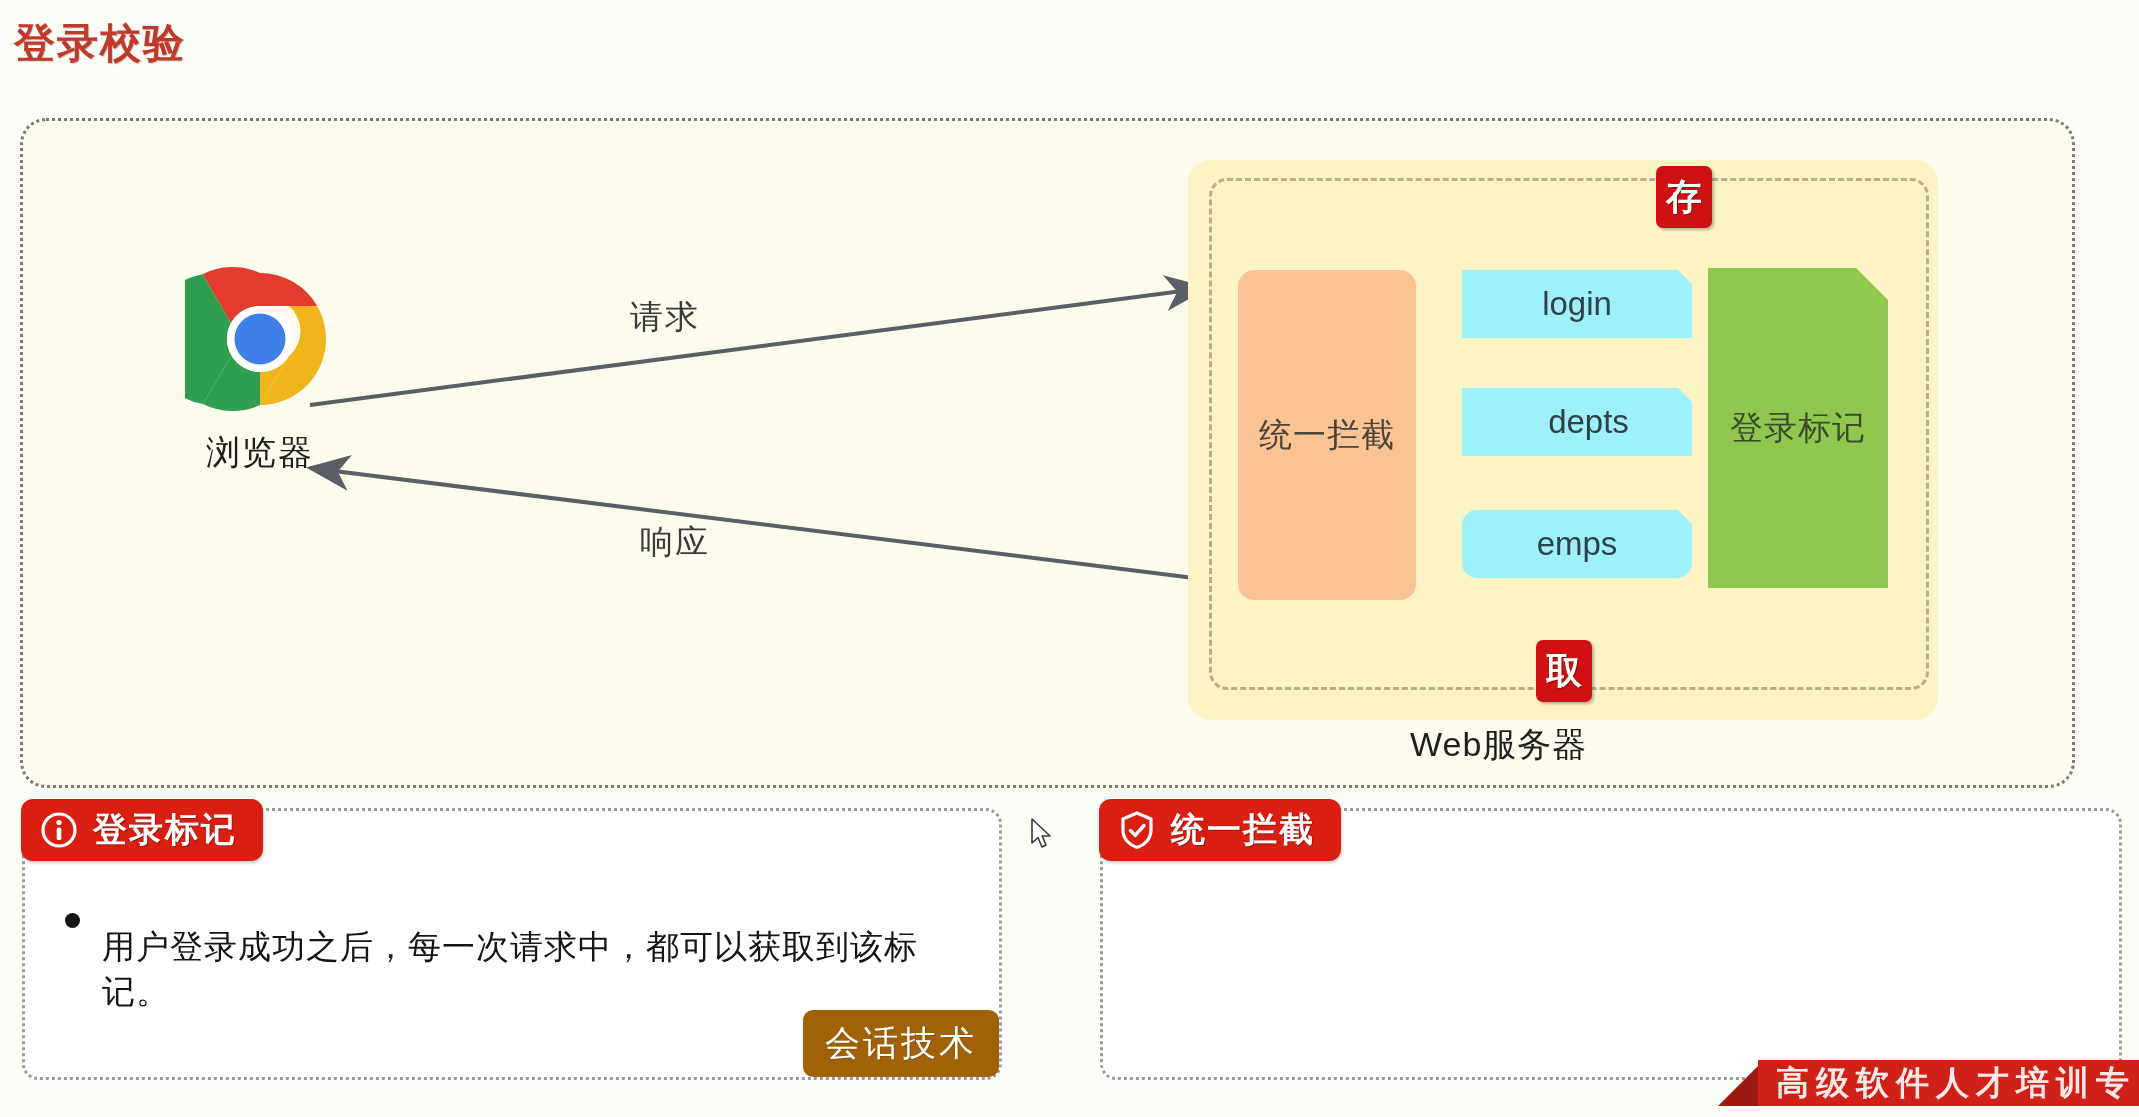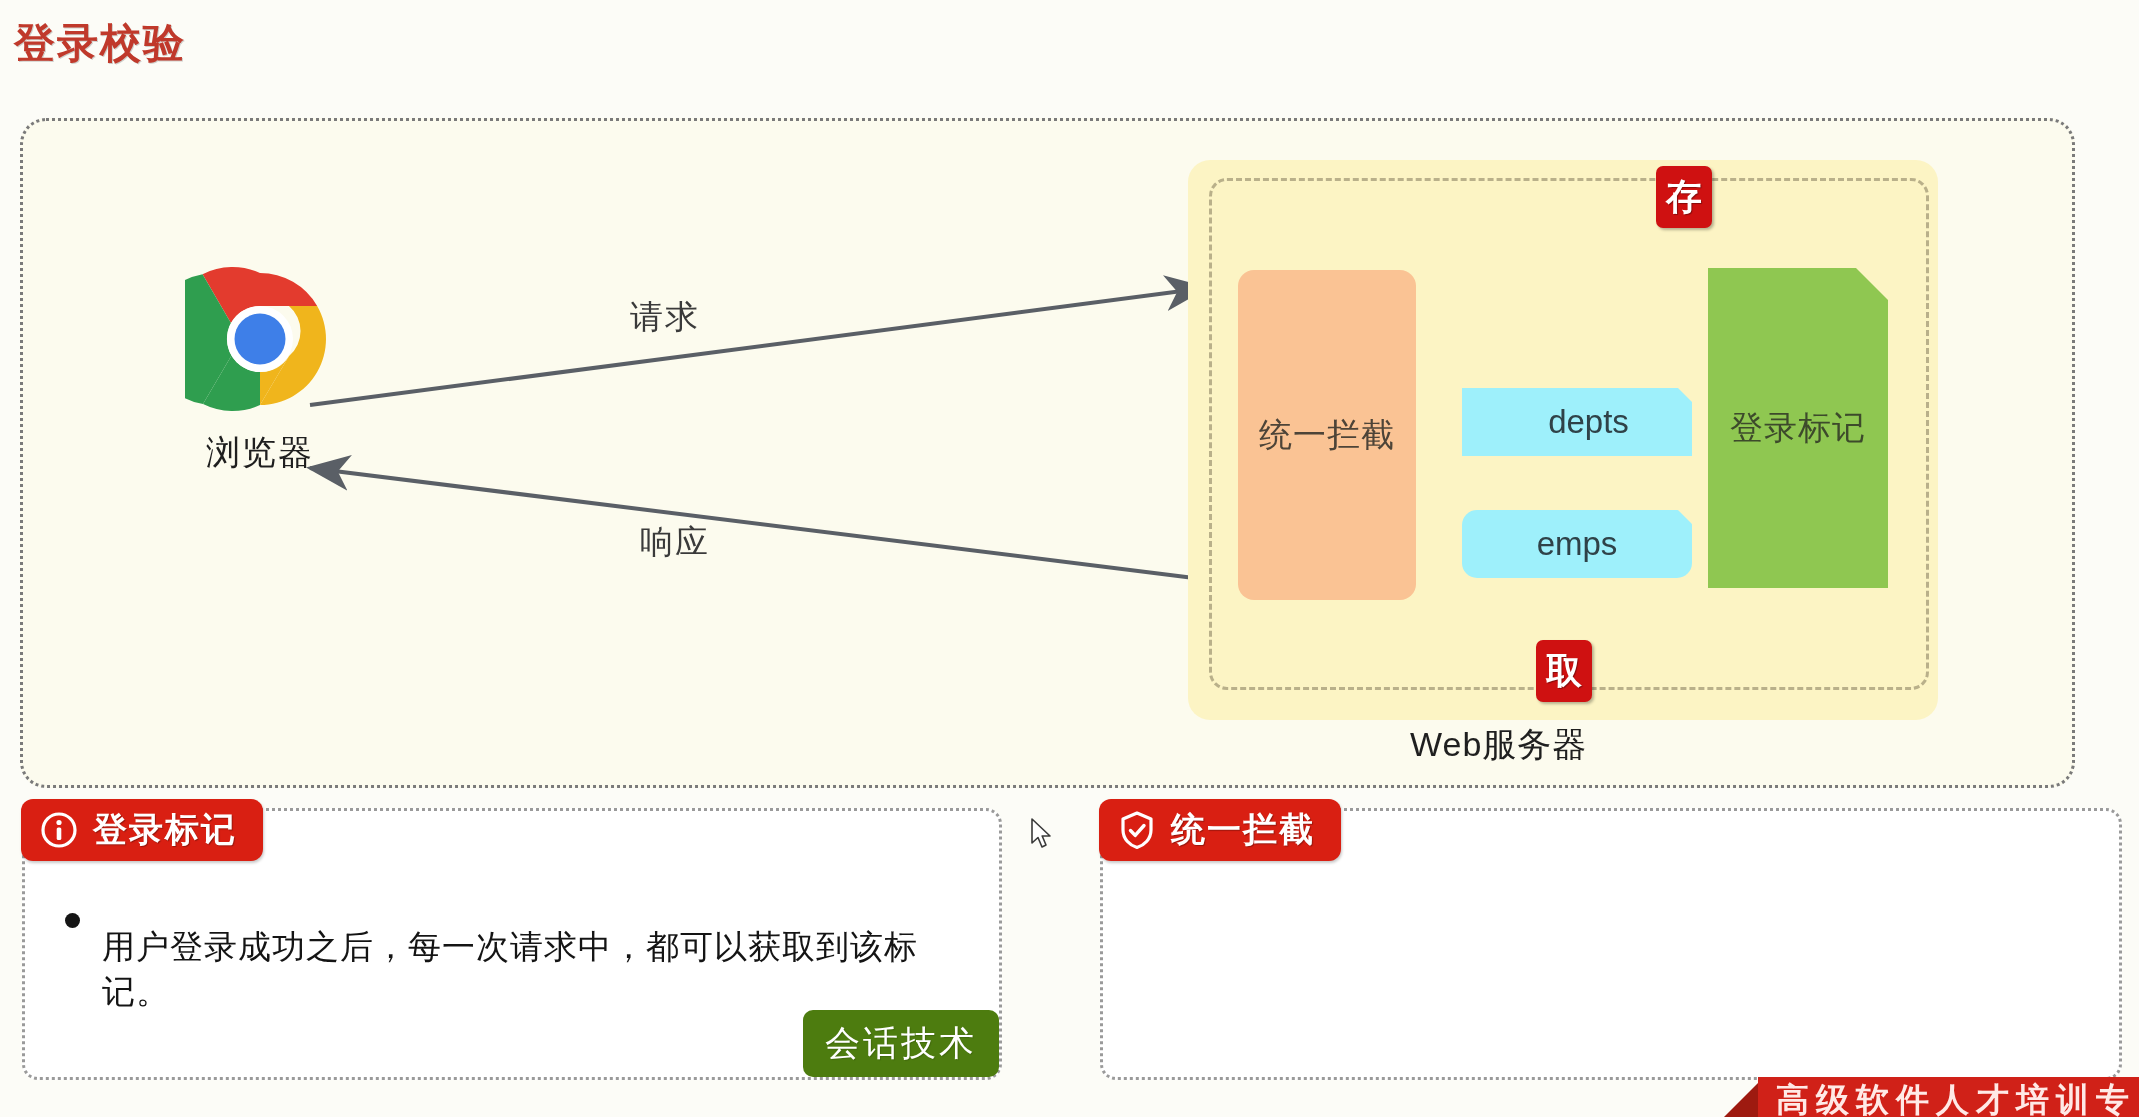--- a/index.html
+++ b/index.html
@@ -130,29 +130,29 @@
   .bullets { position: absolute; left: 40px; top: 86px; right: 30px; }
   .bullet { display: flex; align-items: flex-start; gap: 22px; margin-bottom: 36px; }
   .bullet .dot {
     width: 15px; height: 15px; border-radius: 50%;
     background: #151515; margin-top: 16px; flex: 0 0 15px;
   }
   .bullet .btext { font-size: 33px; color: #141414; line-height: 1.35; letter-spacing: 1px; margin-top: 28px; }
 
   .tag-session {
     position: absolute; right: 0px; bottom: 0px;
-    background: #4d7c0f; border-radius: 10px;
+    background: #a16207; border-radius: 10px;
     padding: 10px 22px;
     font-size: 35px; color: #ffffff; letter-spacing: 3px;
     text-shadow: 1px 1px 1px rgba(0,0,0,0.15);
   }
 
   
   .watermark {
-    position: absolute; left: 1718px; bottom: 0; width: 421px; height: 40px;
+    position: absolute; left: 1718px; bottom: 0; width: 421px; height: 57px;
     overflow: hidden;
   }
   .wm-tri {
     position: absolute; left: 0; top: 0;
     width: 0; height: 0;
     border-left: 46px solid transparent;
     border-bottom: 46px solid #9e1a10;
   }
   .wm-bar {
     position: absolute; left: 40px; top: 0; right: 0; height: 46px;
@@ -223,20 +223,23 @@
   <div class="flow-label label-request">请求</div>
   <div class="flow-label label-response">响应</div>
 
   <div class="server-panel"></div>
   <div class="server-inner-dash"></div>
 
   <div class="interceptor">
     <span>统一拦截</span>
   </div>
 
+  <div class="endpoint ep-login">
+    <span>login</span>
+  </div>
   <div class="endpoint ep-depts">
     <span>depts</span>
   </div>
   <div class="endpoint ep-emps">
     <span>emps</span>
   </div>
 
   <div class="store">
     <span>登录标记</span>
   </div>

